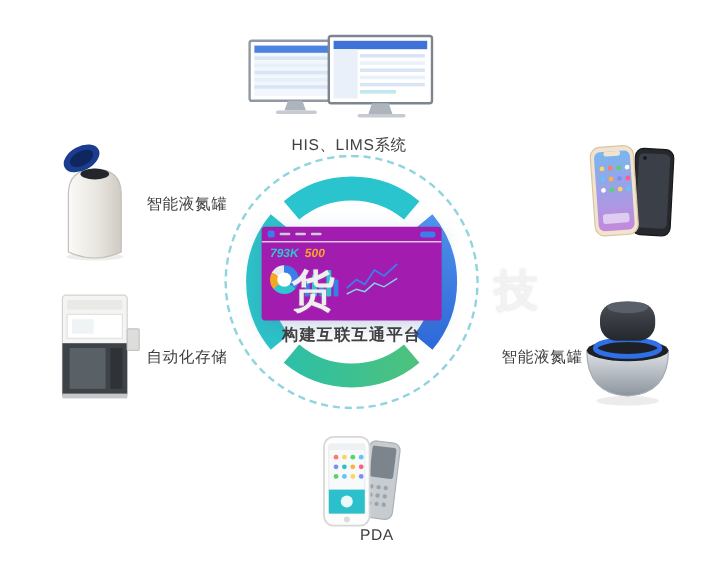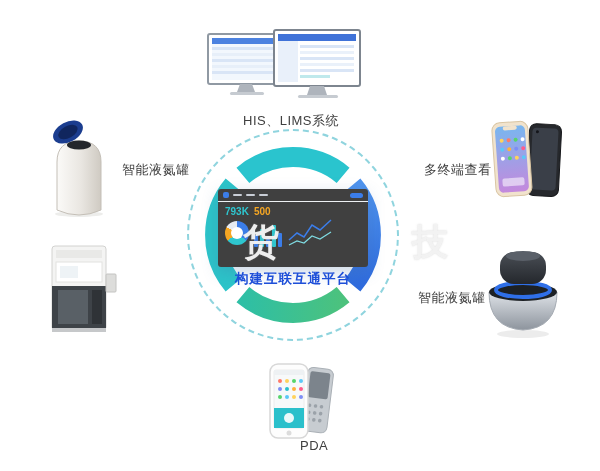--- a/index.html
+++ b/index.html
@@ -12,40 +12,40 @@
     white-space:nowrap;z-index:5;
   }
   .icon{position:absolute;z-index:4;}
   
   .dashed-circle{
     position:absolute;left:187px;top:129px;width:212px;height:212px;
     border:2px dashed #8FD4DE;border-radius:50%;box-sizing:border-box;z-index:1;
   }
   .ring{position:absolute;left:203px;top:145px;width:180px;height:180px;z-index:2;}
   .dash-card{
-    position:absolute;left:218px;top:189px;width:150px;height:78px;background:#404040;
+    position:absolute;left:218px;top:189px;width:150px;height:78px;background:#a21caf;
     border-radius:3px;box-shadow:0 5px 16px rgba(70,110,160,.28);z-index:3;
-    display:flex;flex-direction:column;overflow:hidden;
+    display:flex;flex-direction:column;overflow:hidden;font-style:italic;
   }
   .dash-head{height:12px;border-bottom:1px solid #eef1f4;display:flex;align-items:center;gap:4px;padding:0 5px;}
   .dash-logo{width:6px;height:6px;border-radius:2px;background:#3b7de9;}
   .dash-menu{width:9px;height:2px;background:#c9ced6;border-radius:1px;}
   .dash-pill{margin-left:auto;width:13px;height:5px;border-radius:3px;background:#3b7de9;}
   .dash-body{flex:1;display:flex;gap:5px;padding:4px 7px 6px 7px;}
   .dash-col{display:flex;flex-direction:column;align-items:flex-start;}
   .stat-primary{font-size:10px;font-weight:bold;color:#2ec6cf;line-height:12px;}
   .stat-secondary{font-size:10px;font-weight:bold;color:#f5a623;line-height:11px;}
   .donut{width:24px;height:24px;border-radius:50%;margin-top:3px;
     background:conic-gradient(#3b7de9 0 130deg,#2ec6cf 130deg 230deg,#f5a623 230deg 300deg,#e6ebf2 300deg 360deg);}
   .donut-hole{width:12px;height:12px;border-radius:50%;background:#fff;margin:6px;}
   .bars{display:flex;align-items:flex-end;gap:2px;height:26px;margin-top:4px;}
   .bar{width:4px;border-radius:1px;}
   .platform-title{
     position:absolute;left:213px;top:270px;width:160px;text-align:center;
-    font-size:13.5px;font-weight:bold;color:#1d4ed8;letter-spacing:1px;z-index:5;
+    font-size:13.5px;font-weight:bold;color:#404040;letter-spacing:1px;z-index:5;
   }
   .watermark{
     position:absolute;font-size:36px;font-weight:bold;z-index:40;
     color:rgba(243,243,243,.97);text-shadow:0 0 2px rgba(165,165,165,.4);
     font-family:"Liberation Sans",sans-serif;pointer-events:none;
   }
 </style>
 </head>
 <body>
 
@@ -156,20 +156,21 @@
     <rect x="8" y="6" width="54" height="84" rx="3" fill="#f4f4f3" stroke="#d2d2d0" stroke-width="1"></rect>
     <rect x="12" y="10" width="46" height="8" fill="#e9e9e7"></rect>
     <rect x="12" y="22" width="46" height="20" fill="#ffffff" stroke="#e2e2e0" stroke-width="1"></rect>
     <rect x="16" y="26" width="18" height="12" fill="#eef3f6"></rect>
     <rect x="8" y="46" width="54" height="44" fill="#3e4348"></rect>
     <rect x="14" y="50" width="30" height="34" fill="#596066"></rect>
     <rect x="48" y="50" width="10" height="34" fill="#2f3337"></rect>
     <rect x="62" y="34" width="10" height="18" rx="1" fill="#dddddb" stroke="#c4c4c2" stroke-width="1"></rect>
     <rect x="8" y="88" width="54" height="4" fill="#c6c8ca"></rect>
   </svg>
+  <div class="label" style="left:122px;top:289px">自动化存储</div>
 
   <svg class="icon" style="left:486px;top:116px" width="82" height="92" viewBox="0 0 82 92">
     <defs>
       <linearGradient id="ps" x1="0" y1="0" x2="0" y2="1">
         <stop offset="0" stop-color="#79b6ef"></stop>
           <stop offset="1" stop-color="#c489dd"></stop>
       </linearGradient>
     </defs>
     <g transform="rotate(3 56 44)">
       <rect x="42" y="8" width="32" height="72" rx="7" fill="#26282c" stroke="#17181b" stroke-width="1"></rect>
@@ -188,21 +189,20 @@
         <circle cx="24" cy="33" r="2" fill="#ffb13d"></circle>
         <circle cx="31" cy="33" r="2" fill="#7e8ef5"></circle>
         <circle cx="38" cy="33" r="2" fill="#ff5c8a"></circle>
       <circle cx="17" cy="42" r="2" fill="#ffffff"></circle>
         <circle cx="24" cy="42" r="2" fill="#57d56b"></circle>
         <circle cx="31" cy="42" r="2" fill="#ffd35c"></circle>
         <circle cx="38" cy="42" r="2" fill="#5bc8f7"></circle>
       <rect x="15" y="62" width="22" height="8" rx="2" fill="rgba(255,255,255,0.55)"></rect>
     </g>
   </svg>
-  <div class="label" style="left:424px;top:161px">多终端查看</div>
 
   <svg class="icon" style="left:478px;top:246px" width="90" height="94" viewBox="0 0 90 94">
     <defs>
       <linearGradient id="bg1" x1="0" y1="0" x2="0" y2="1">
         <stop offset="0" stop-color="#dfe3e8"></stop>
           <stop offset="1" stop-color="#8d949d"></stop>
       </linearGradient>
       <linearGradient id="lidg" x1="0" y1="0" x2="0" y2="1">
         <stop offset="0" stop-color="#4a4f56"></stop>
           <stop offset="1" stop-color="#24272c"></stop>

